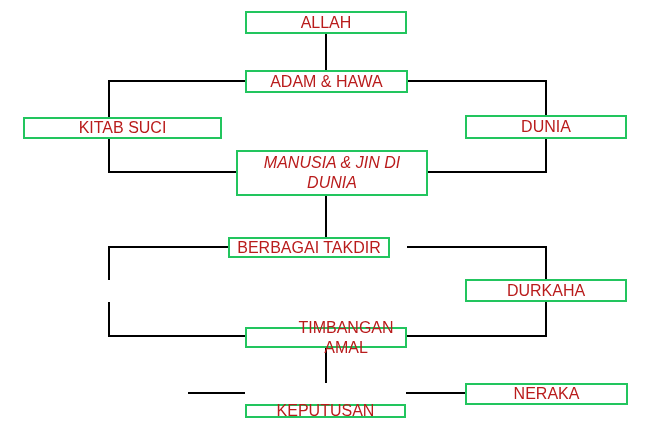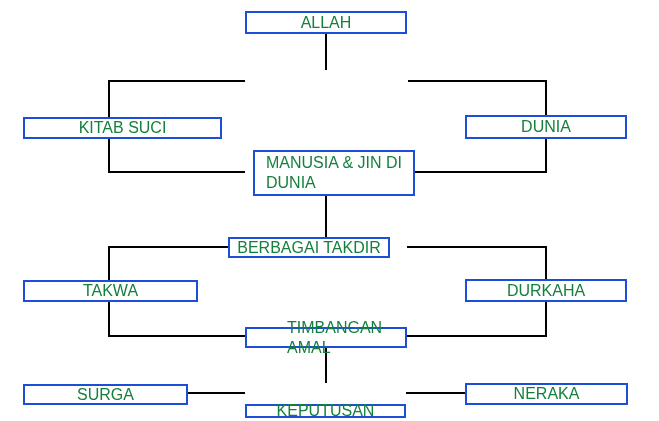--- a/index.html
+++ b/index.html
@@ -12,42 +12,42 @@
     width: 659px;
     height: 421px;
     background: #ffffff;
     font-family: "Liberation Sans", "DejaVu Sans", sans-serif;
     overflow: hidden;
   }
   .node {
     position: absolute;
     box-sizing: border-box;
     background: #ffffff;
-    border: 2px solid #1d4ed8;
+    border: 2px solid #22c55e;
     display: flex;
     align-items: center;
     justify-content: center;
-    text-align: left;
+    text-align: center;
     font-size: 16px;
     line-height: 20px;
-    color: #15803d;
+    color: #b91c1c;
     white-space: pre-line;
     z-index: 2;
   }
   .line {
     position: absolute;
     background: #000000;
     z-index: 1;
   }
   
   #n-allah      { left:245px; top:11px;  width:162px; height:23px; }
   #n-adam-hawa  { left:245px; top:70px;  width:163px; height:23px; }
   #n-kitab-suci { left:23px;  top:117px; width:199px; height:22px; }
   #n-dunia      { left:465px; top:115px; width:162px; height:24px; }
-  #n-manusia    { left:253px; top:150px; width:162px; height:46px; }
+  #n-manusia    { left:236px; top:150px; width:192px; height:46px;font-style:italic; }
   #n-berbagai   { left:228px; top:237px; width:162px; height:21px; }
   #n-takwa      { left:23px;  top:280px; width:175px; height:22px; }
   #n-durkaha    { left:465px; top:279px; width:162px; height:23px; }
   #n-timbangan  { left:245px; top:327px; width:162px; height:21px;padding-left:40px; }
   #n-surga      { left:23px;  top:384px; width:165px; height:21px; }
   #n-keputusan  { left:245px; top:404px; width:161px; height:14px; }
   #n-neraka     { left:465px; top:383px; width:163px; height:22px; }
 </style>
 </head>
 <body>
@@ -76,25 +76,24 @@
   <div class="line" style="left:407px; top:246px; width:140px; height:2px;"></div>
   <div class="line" style="left:545px; top:246px; width:2px;   height:33px;"></div>
   <div class="line" style="left:545px; top:302px; width:2px;   height:35px;"></div>
   <div class="line" style="left:407px; top:335px; width:140px; height:2px;"></div>
 
   <div class="line" style="left:325px; top:348px; width:2px;   height:35px;"></div>
   <div class="line" style="left:188px; top:392px; width:57px;  height:2px;"></div>
   <div class="line" style="left:406px; top:392px; width:59px;  height:2px;"></div>
 
   <div class="node" id="n-allah">ALLAH</div>
+  <div class="node" id="n-adam-hawa">ADAM &amp; HAWA</div>
   <div class="node" id="n-kitab-suci">KITAB SUCI</div>
   <div class="node" id="n-dunia">DUNIA</div>
   <div class="node" id="n-manusia">MANUSIA &amp; JIN DI
 DUNIA</div>
   <div class="node" id="n-berbagai">BERBAGAI TAKDIR</div>
-  <div class="node" id="n-takwa">TAKWA</div>
   <div class="node" id="n-durkaha">DURKAHA</div>
   <div class="node" id="n-timbangan">TIMBANGAN AMAL</div>
-  <div class="node" id="n-surga">SURGA</div>
   <div class="node" id="n-keputusan">KEPUTUSAN</div>
   <div class="node" id="n-neraka">NERAKA</div>
 
 </div>
 
 </body></html>

